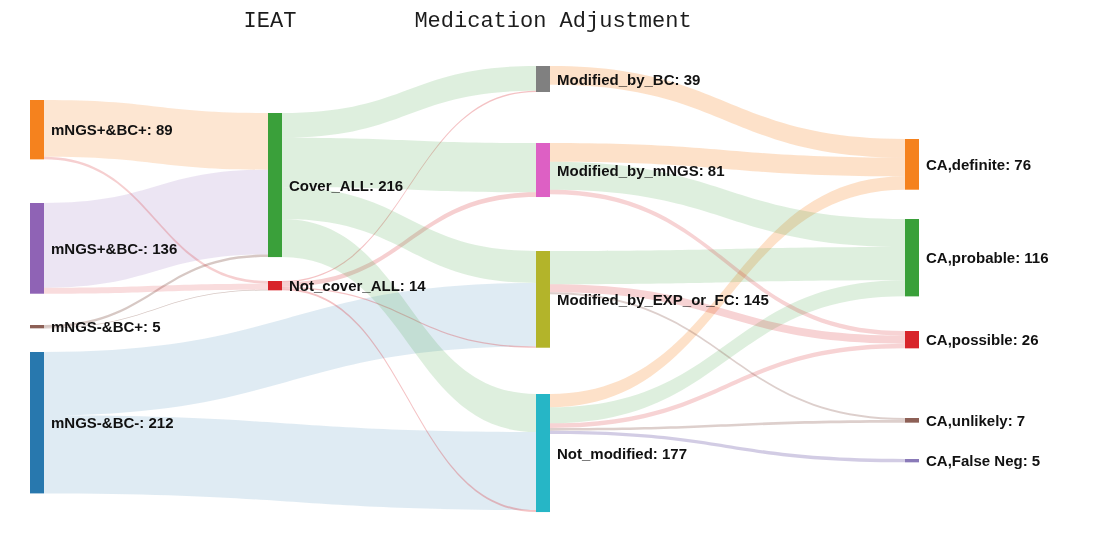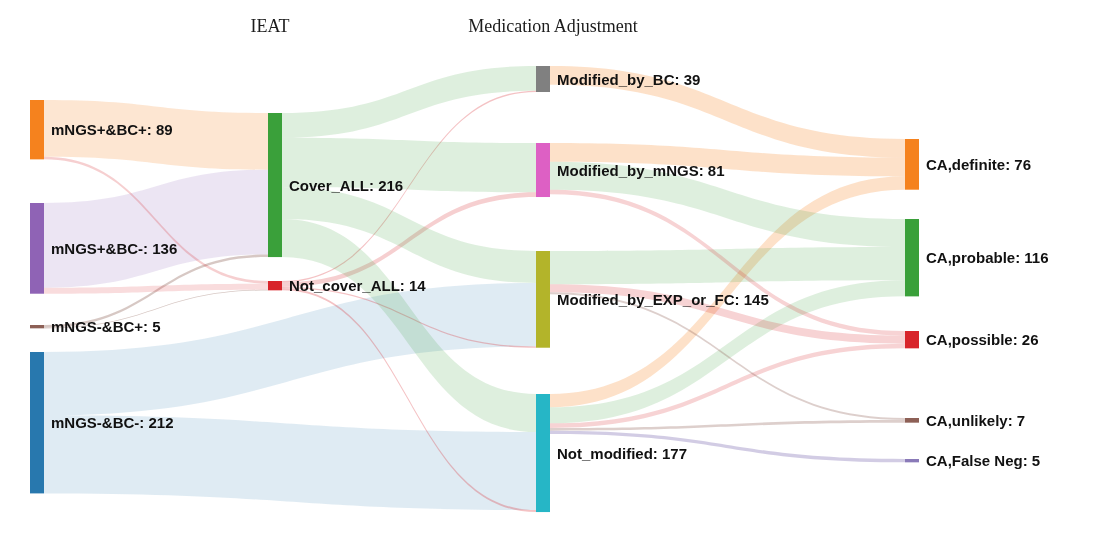--- a/index.html
+++ b/index.html
@@ -1,19 +1,19 @@
 <!DOCTYPE html>
 <html><head>
 <meta charset="utf-8">
 <style>
   html,body{margin:0;padding:0;background:#ffffff;}
   #stage{position:relative;width:1109px;height:533px;background:#ffffff;overflow:hidden;
          font-family:"Liberation Sans",sans-serif;}
-  .col-header{position:absolute;top:16px;transform:translateX(-50%);
-              font-family:Liberation Serif, serif;font-size:18px;color:#1c1c1c;white-space:nowrap;}
+  .col-header{position:absolute;top:9px;transform:translateX(-50%);
+              font-family:Liberation Mono, monospace;font-size:22px;color:#1c1c1c;white-space:nowrap;}
   .hdr-1{left:270px;}
   .hdr-2{left:553px;}
   .hdr-3{left:845px;}
   svg{position:absolute;left:0;top:0;}
   text.node-label{font-family:"Liberation Sans",sans-serif;font-weight:bold;font-size:15px;fill:#111111;}
 </style>
 </head>
 <body>
 
 <div id="stage">

